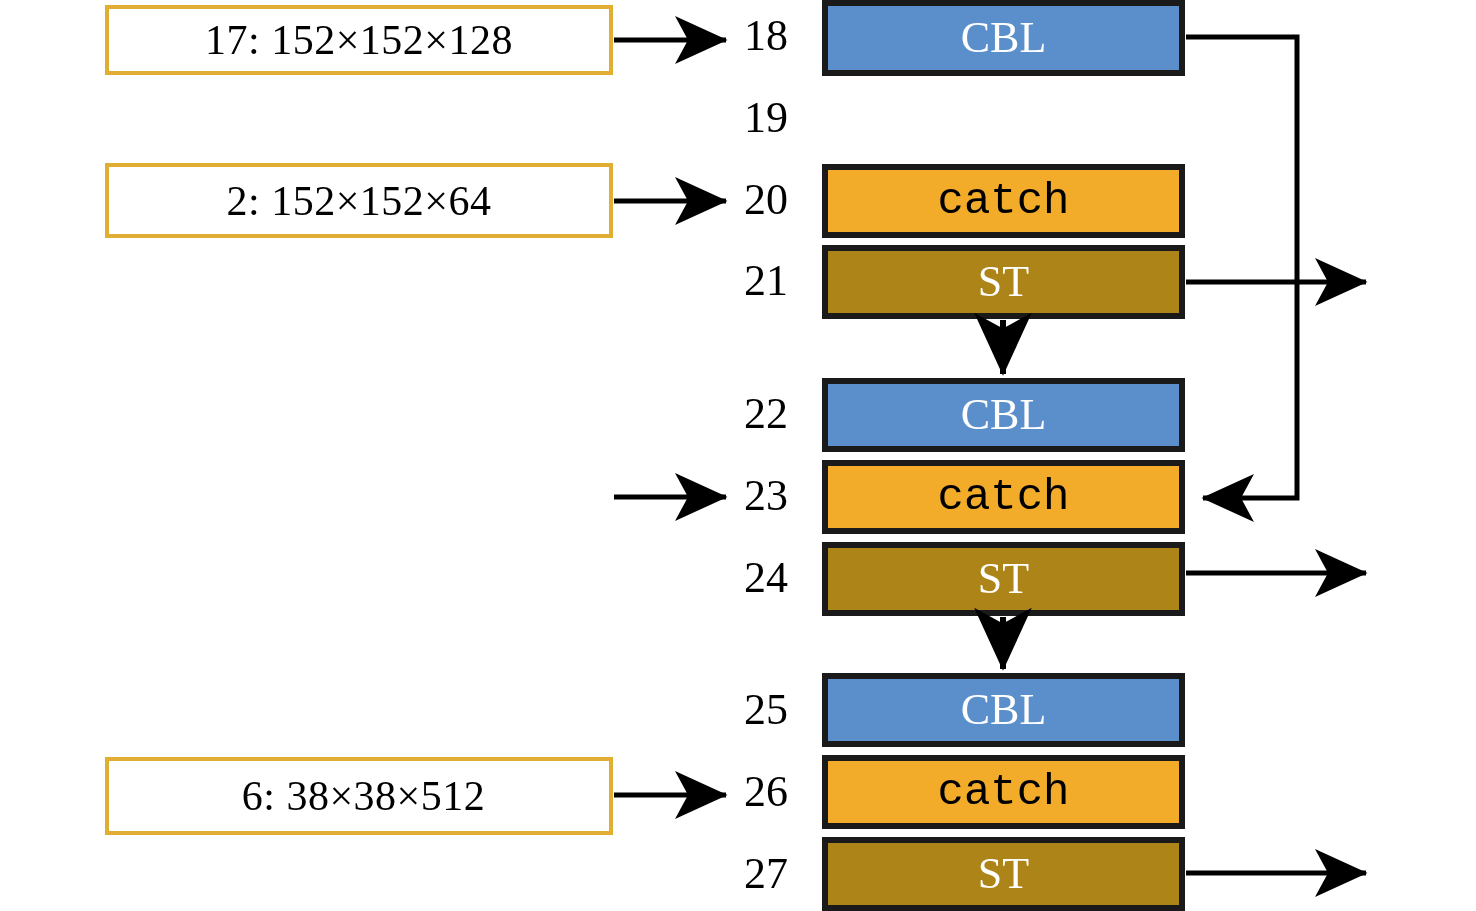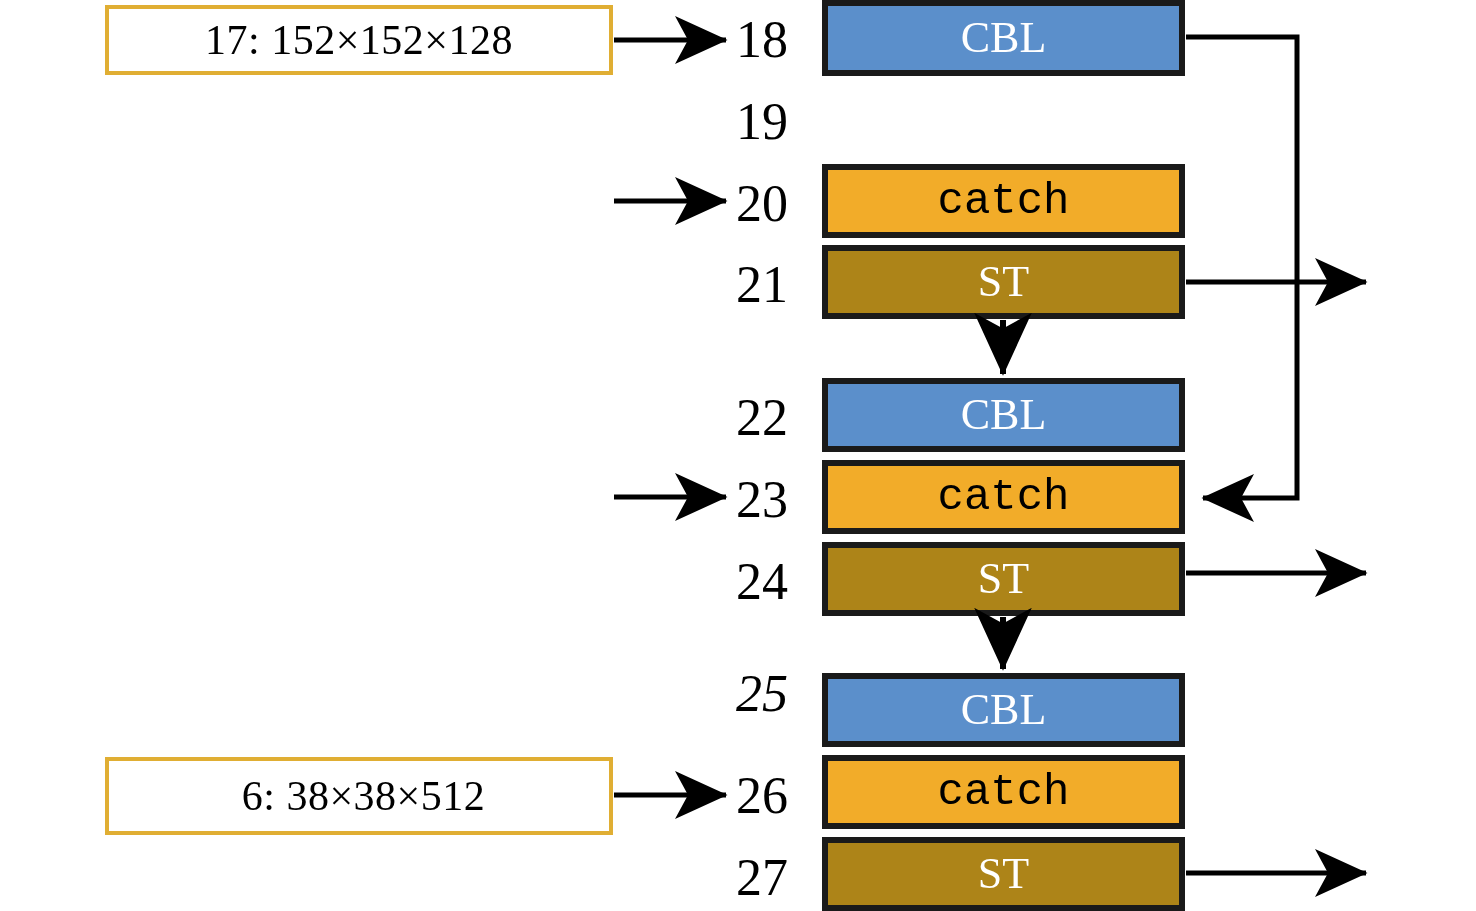--- a/index.html
+++ b/index.html
@@ -38,21 +38,21 @@
     line-height: 1;
     white-space: nowrap;
     letter-spacing: 0.5px;
   }
 
   
   .idx {
     position: absolute;
     width: 58px;
     text-align: right;
-    font-size: 52px;
+    font-size: 44px;
     color: #000000;
     line-height: 1;
     white-space: nowrap;
   }
 
   
   .block {
     position: absolute;
     box-sizing: border-box;
     border: 6px solid #4c1d95;
@@ -85,36 +85,39 @@
 </style>
 </head>
 <body>
 
 <div id="canvas">
 
   <div class="dim-box" style="left: 105px; top: 5px; width: 508px; height: 70px; border-color: rgb(224, 174, 51);">
     <span class="dim-text">17: 152×152×128</span>
   </div>
 
+  <div class="dim-box" style="left: 105px; top: 163px; width: 508px; height: 75px; border-color: rgb(224, 174, 51);">
+    <span class="dim-text">2: 152×152×64</span>
+  </div>
 
 
   <div class="dim-box" style="left: 105px; top: 757px; width: 508px; height: 78px; border-color: rgb(224, 174, 51); padding-left: 9px;">
     <span class="dim-text">6: 38×38×512</span>
   </div>
 
   <div class="idx" style="left:730px; top:14px;">18</div>
   <div class="idx" style="left:730px; top:96px;">19</div>
   <div class="idx" style="left:730px; top:178px;">20</div>
   <div class="idx" style="left:730px; top:259px;">21</div>
 
   <div class="idx" style="left:730px; top:392px;">22</div>
   <div class="idx" style="left:730px; top:474px;">23</div>
   <div class="idx" style="left:730px; top:556px;">24</div>
 
-  <div class="idx" style="left:730px; top:668px;font-style:italic;">25</div>
+  <div class="idx" style="left:730px; top:688px;">25</div>
   <div class="idx" style="left:730px; top:770px;">26</div>
   <div class="idx" style="left:730px; top:852px;">27</div>
 
   <div class="block blue" style="top: 0px; height: 76px; background: rgb(91, 143, 203); border-color: rgb(26, 26, 26);">
     <span class="block-label">CBL</span>
   </div>
   <div class="block amber" style="top: 164px; height: 74px; background: rgb(242, 172, 41); border-color: rgb(26, 26, 26);">
     <span class="block-label">catch</span>
   </div>
   <div class="block olive" style="top: 245px; height: 74px; background: rgb(173, 132, 24); border-color: rgb(26, 26, 26);">

